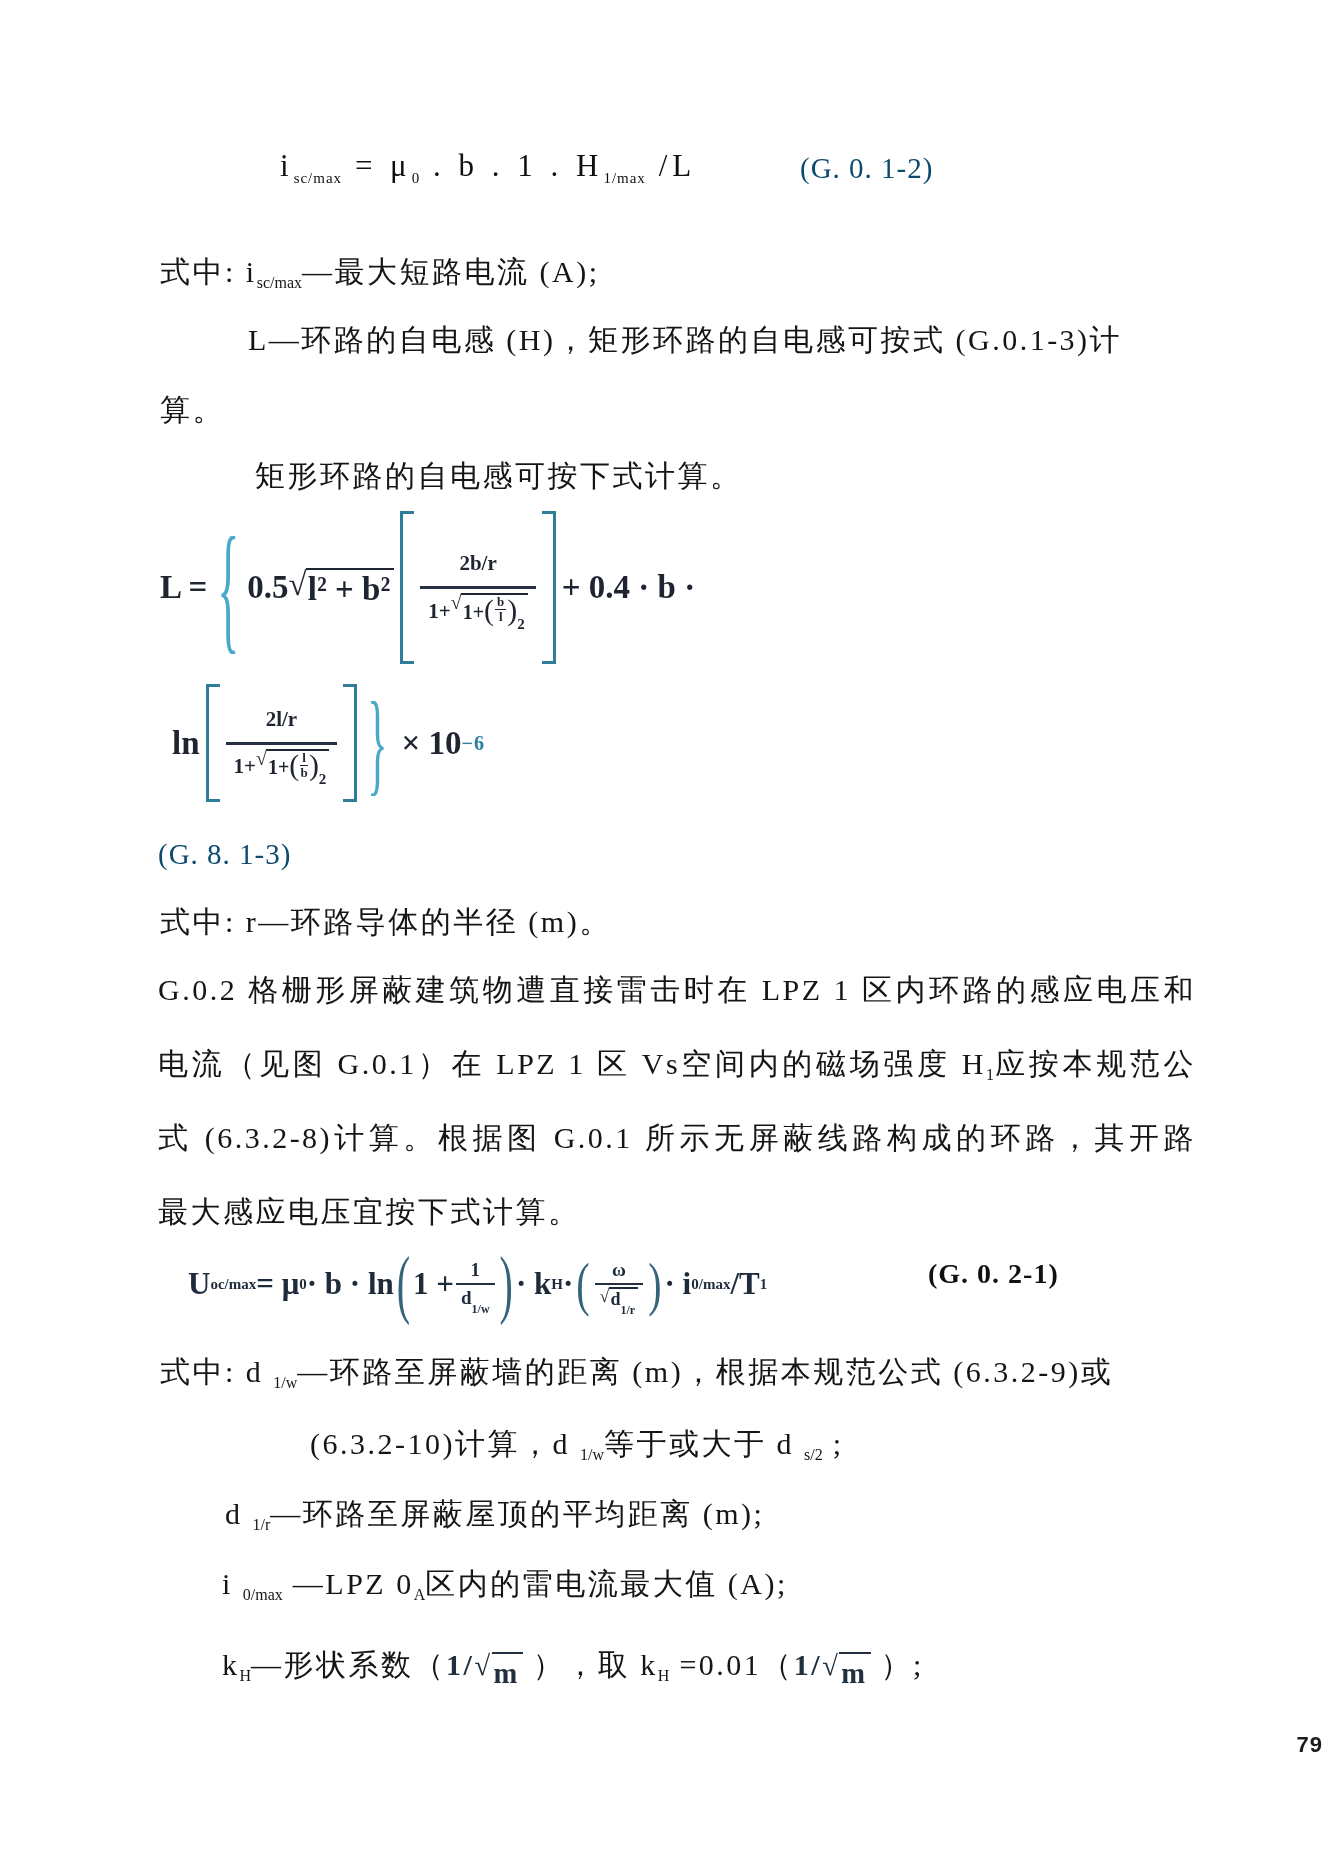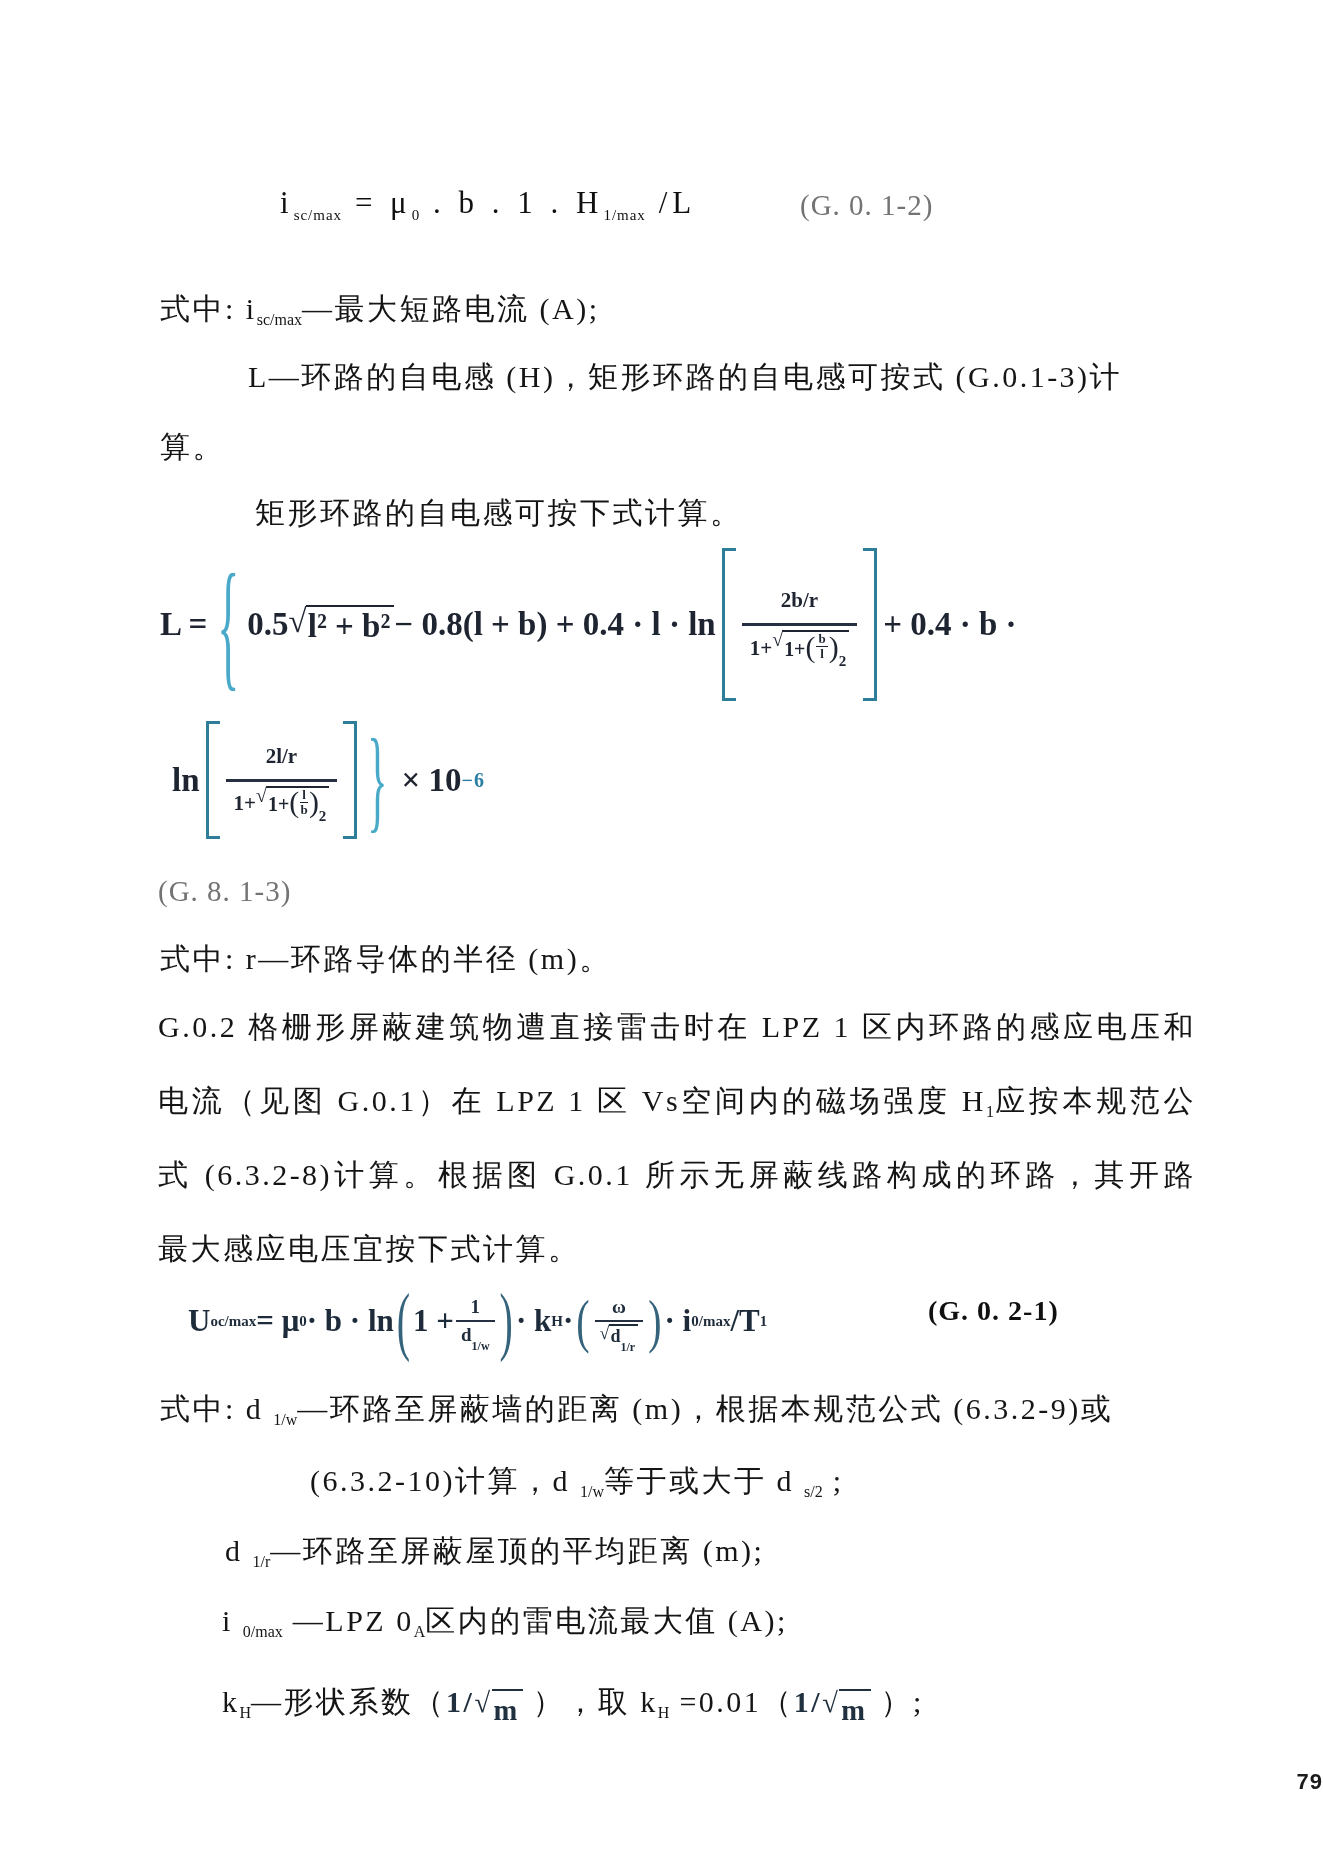--- a/index.html
+++ b/index.html
@@ -1,28 +1,28 @@
 <!DOCTYPE html>
 <html><head>
 <meta charset="utf-8">
 <style>
   html,body{margin:0;padding:0;}
   body{
     width:1323px;height:1871px;background:#ffffff;position:relative;
     font-family:"Liberation Serif","DejaVu Serif",serif;color:#1b1b1b;
     overflow:hidden;
   }
-  .abs{position:absolute;white-space:nowrap;margin-top:37px;}
+  .abs{position:absolute;white-space:nowrap;}
   .cjk{font-size:30px;letter-spacing:2.5px;line-height:40px;color:#151515;}
   sub{font-size:16px;letter-spacing:0;vertical-align:-6px;line-height:0;}
   sup{font-size:15px;letter-spacing:0;line-height:0;}
   
   .eq1{font-size:31px;letter-spacing:5px;color:#101010;}
   .eq1 sub{font-size:15px;vertical-align:-7px;letter-spacing:1px;}
-  .eqtag{font-size:29px;letter-spacing:1px;color:#737373;}
+  .eqtag{font-size:29px;letter-spacing:1px;color:#0c4a6e;}
   
   .bigline{display:flex;align-items:center;font-weight:bold;color:#1e2430;
            font-family:"Liberation Serif","DejaVu Serif",serif;}
   .fA{height:165px;font-size:33px;}
   .fB{height:130px;font-size:33px;}
   .brace{display:inline-block;font-weight:normal;color:#49a9c9;line-height:1;}
   .braceA{font-size:46px;transform:scaleY(3.1);margin:0 8px 0 10px;}
   .braceB{font-size:42px;transform:scaleY(2.7);margin:0 4px;}
   .sqbr{align-self:stretch;width:11px;margin:6px 6px;border:3px solid #2e7d99;}
   .sqbr.l{border-right:none;}
@@ -71,21 +71,20 @@
 <div class="abs cjk" style="left:255px;top:456px;">矩形环路的自电感可按下式计算。</div>
 
 <div class="abs bigline fA" style="left:160px;top:505px;">
   <span>L =</span>
   <span class="brace braceA">{</span>
   <span>0.5</span>
   <span class="sqrt">
       <span class="rsign">√</span>
       <span class="rbody">l² + b²</span>
     </span>
-  <span> − 0.8(l + b) + 0.4 · l · ln</span>
   <span class="sqbr l"></span>
   <span class="frac">
     <span class="num">2b/r</span>
     <span class="den">
         <span>1+</span>
         <span class="sqrt-s">
           <span class="rsign">√</span>
           <span class="rbody-s">
             <span>1+</span>
             <span class="paren-s">(</span>

